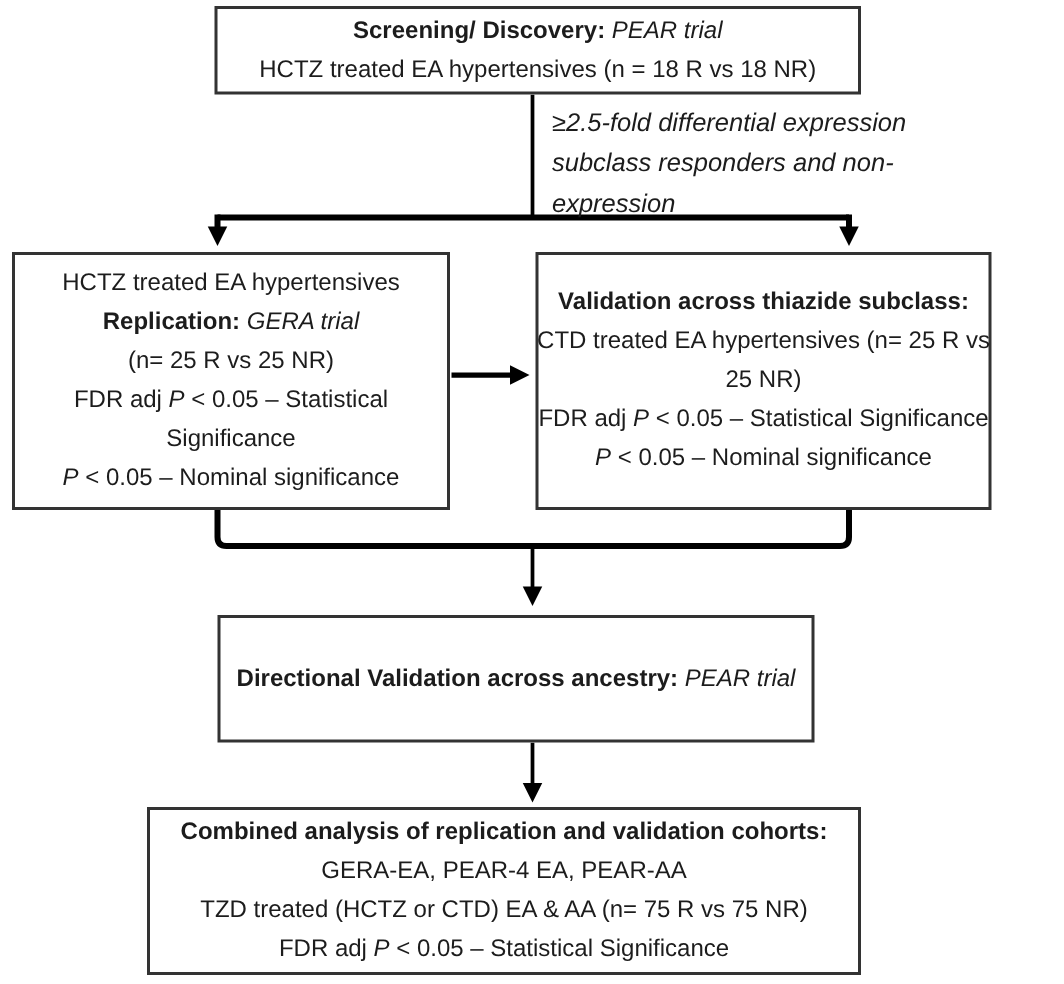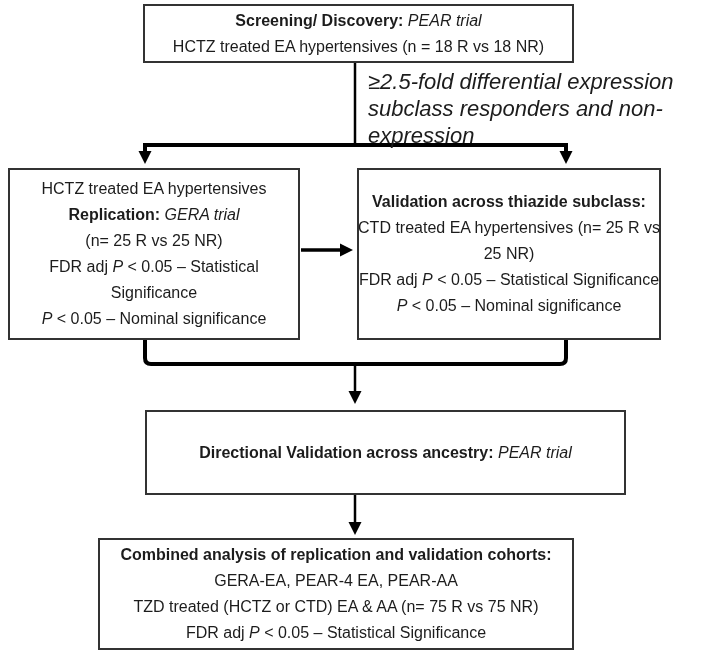--- a/index.html
+++ b/index.html
@@ -12,27 +12,27 @@
     box-sizing:border-box;display:flex;flex-direction:column;
     justify-content:center;align-items:center;text-align:center;
     font-size:16px;line-height:26px;z-index:2;
   }
   .line{white-space:nowrap;}
   .b{font-weight:bold;}
   .i{font-style:italic;}
   #connectors{position:absolute;left:0;top:0;z-index:1;pointer-events:none;}
   #annotation{
     position:absolute;left:368px;top:68px;z-index:2;
-    font-style:italic;font-size:22px;line-height:27px;text-align:left;
+    font-style:italic;font-size:17px;line-height:27px;text-align:left;
   }
   
   #box-screening  {left:143px;top:4px;  width:431px;height:59px;}
   #box-replication{left:8px;  top:168px;width:292px;height:172px;}
   #box-validation {left:357px;top:168px;width:304px;height:172px;}
-  #box-directional{left:145px;top:410px;width:481px;height:85px;}
+  #box-directional{left:145px;top:410px;width:398px;height:85px;}
   #box-combined   {left:98px;top:538px;width:476px;height:112px;}
 </style>
 </head>
 <body>
 
 <svg id="connectors" width="709" height="656" viewBox="0 0 709 656">
 
   <line x1="355" y1="63" x2="355" y2="145" stroke="#000" stroke-width="2.5"></line>
 
   <path d="M145,145 H566" stroke="#000" stroke-width="4" fill="none"></path>

